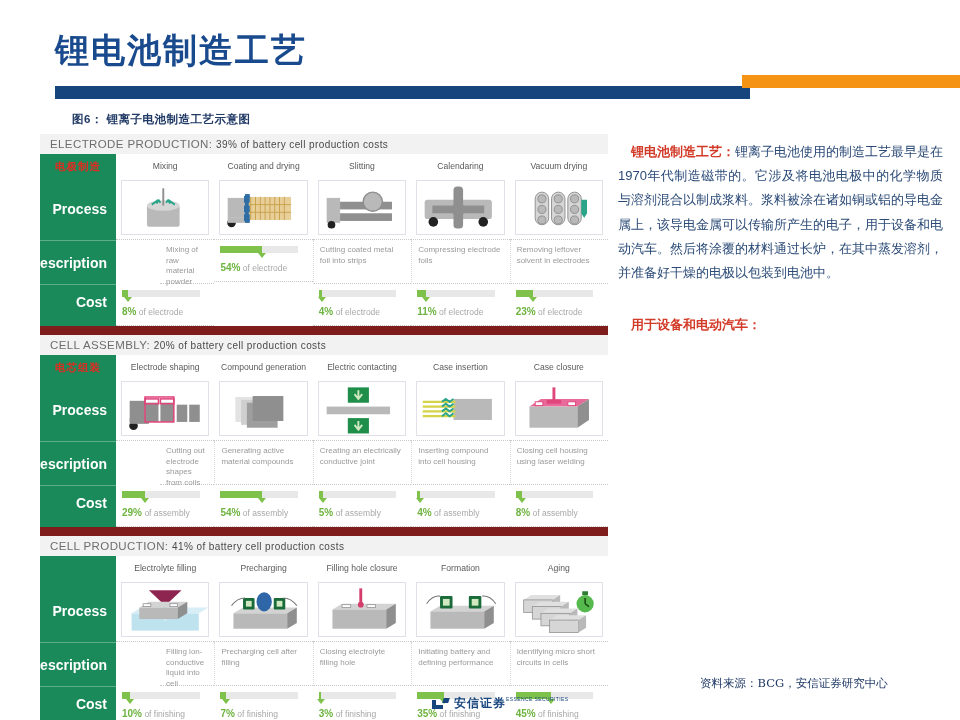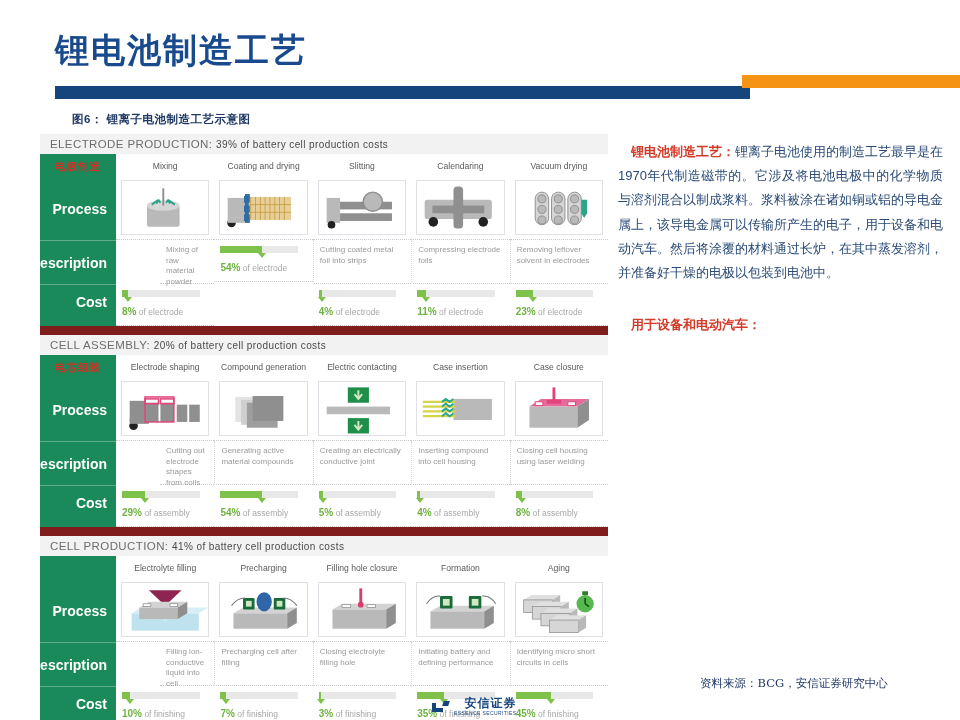--- a/index.html
+++ b/index.html
@@ -137,21 +137,21 @@
   .logo-mark .l1 {
     position: absolute; left: 0; top: 2px; width: 11px; height: 9px;
     border-left: 4px solid #16457E; border-bottom: 4px solid #16457E;
   }
   .logo-mark .l2 {
     position: absolute; left: 11px; top: 0; width: 6px; height: 5px;
     background: #16457E; transform: skewX(-18deg);
   }
   .logo-cn { font-size: 12px; font-weight: 700; color: #16457E; letter-spacing: 1px; }
   .logo-en { font-size: 5px; color: #16457E; letter-spacing: .4px; }
-  .logo-txt { display: flex; flex-direction: column; line-height: 1.15; text-align: right; }
+  .logo-txt { display: flex; line-height: 1.15; }
 
   .source {
     position: absolute; left: 700px; top: 676px;
     font-family: "DejaVu Serif", "Liberation Serif", serif;
     font-size: 11.5px; color: #1F3864; white-space: nowrap;
   }
 </style>
 </head>
 <body>
 

